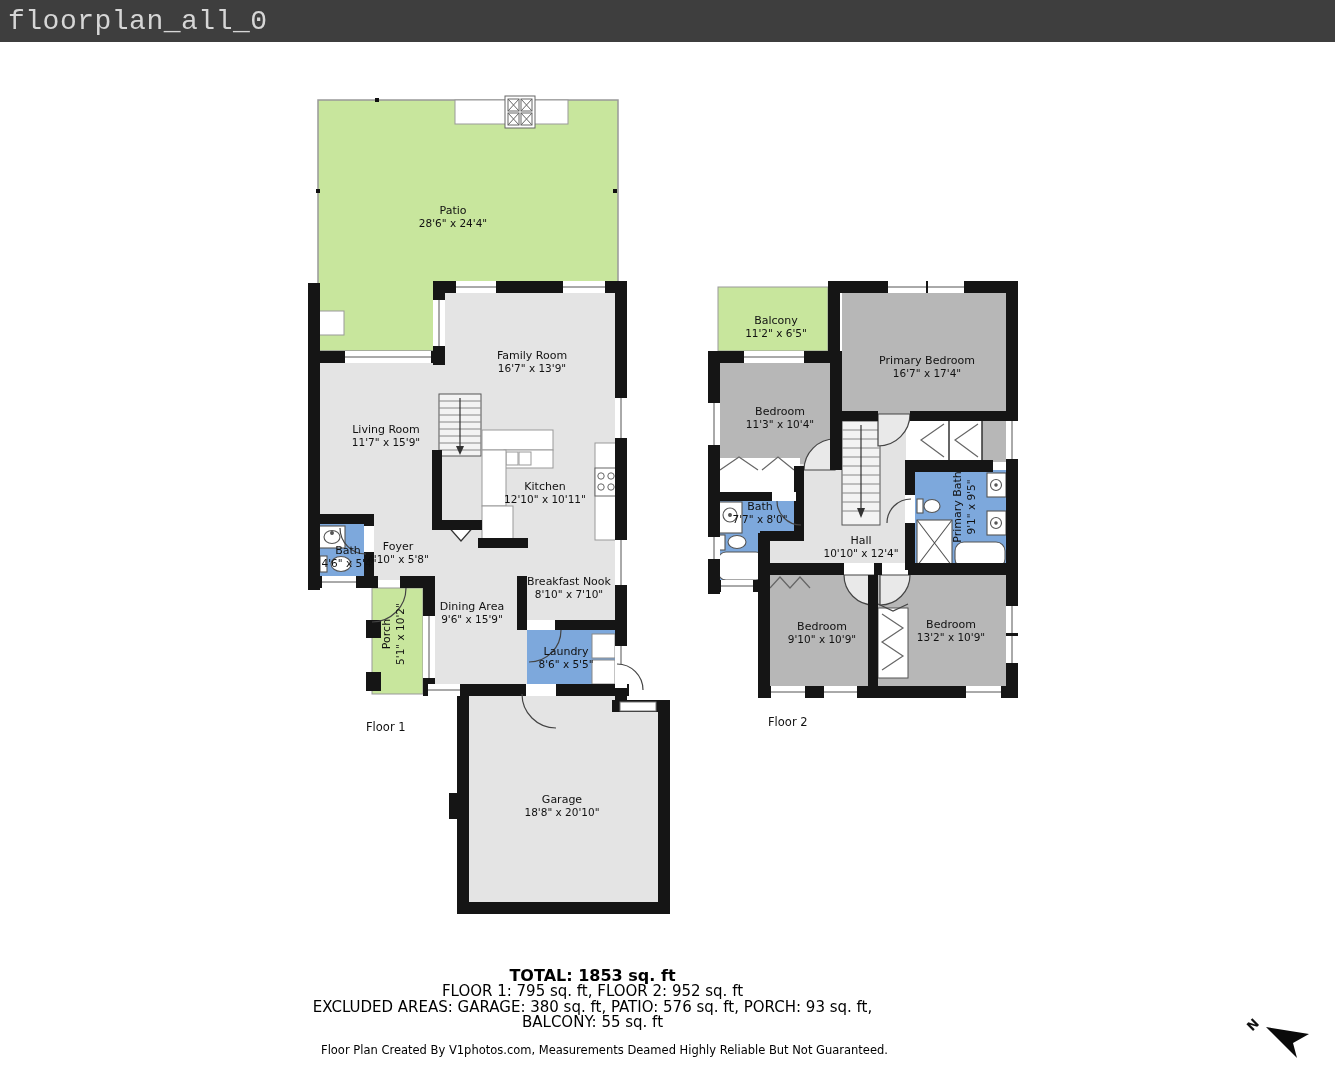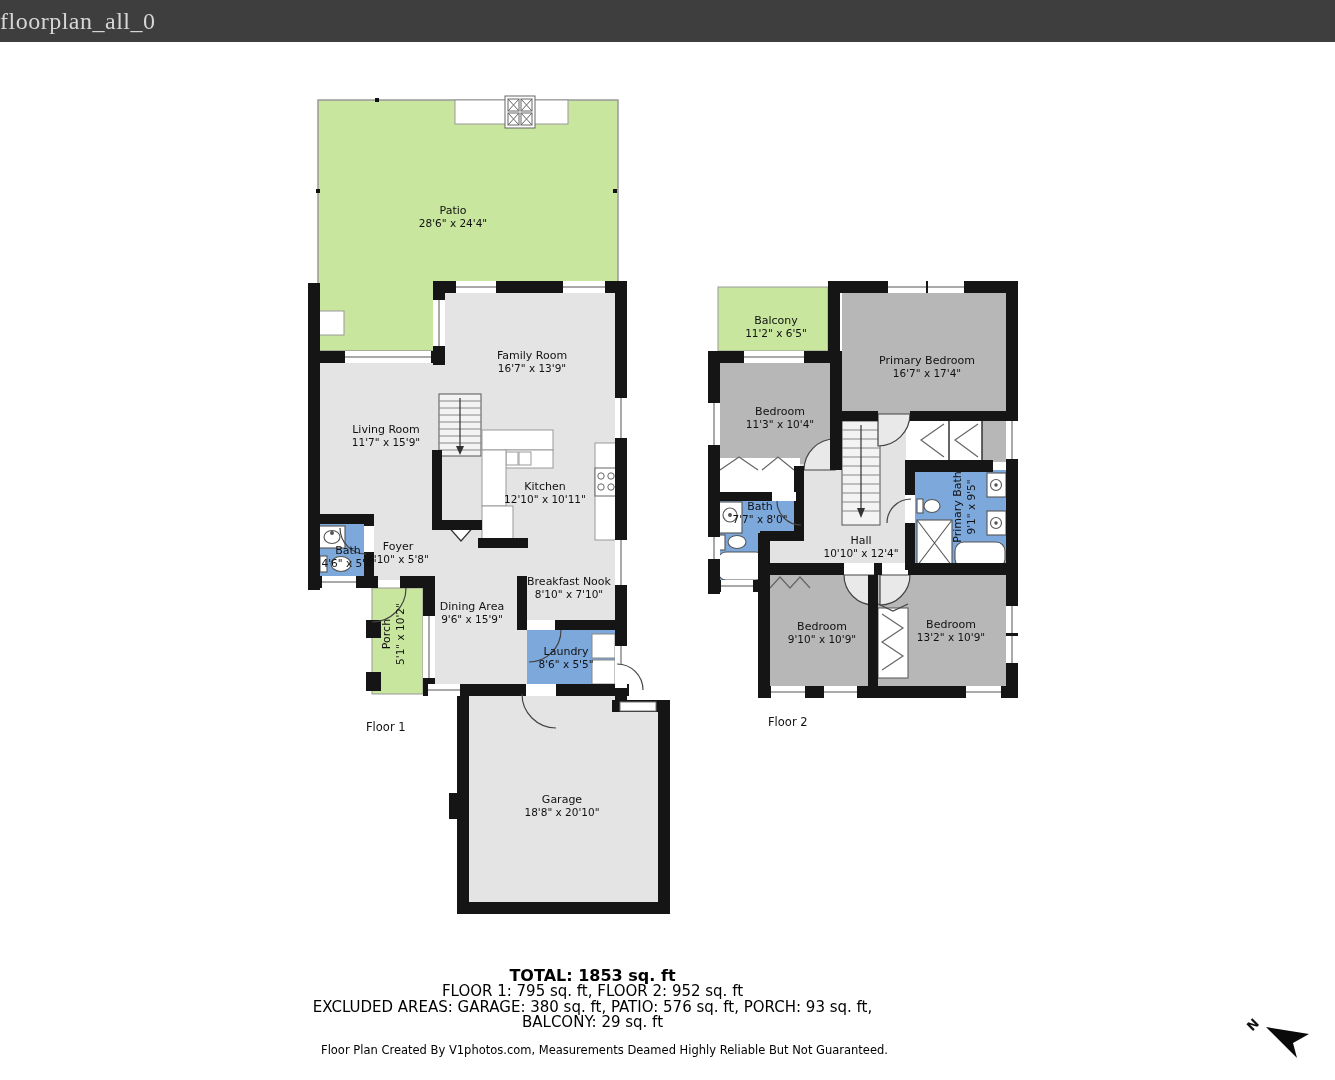--- a/index.html
+++ b/index.html
@@ -1,21 +1,21 @@
 <!DOCTYPE html>
 <html style="--header_bg: #3e3e3e; --header_text: #d6d6d6; --wall: #151515; --floor1_fill: #e4e4e4; --floor2_room: #b7b7b7; --hall_fill: #e3e3e3; --stairs_fill: #f3f3f3; --wet_fill: #7da8dc; --outdoor_fill: #c8e69d; --outline: #999999;"><head>
 <meta charset="utf-8">
 <style>
   html,body{margin:0;padding:0;background:#fff;width:1335px;height:1080px;overflow:hidden;
     font-family:"DejaVu Sans", sans-serif;}
   #stage{position:relative;width:1335px;height:1080px;background:#fff;}
   #titlebar{position:absolute;left:0;top:0;width:1335px;height:42px;
     background:var(--header_bg,#3e3e3e);display:flex;align-items:center;}
-  #titlebar .t{color:var(--header_text,#d6d6d6);font-size:24px;font-weight:400;
-    margin-left:0;font-family:Liberation Serif, serif;letter-spacing:.5px;}
+  #titlebar .t{color:var(--header_text,#d6d6d6);font-size:28px;font-weight:400;
+    margin-left:8px;font-family:Liberation Mono, monospace;letter-spacing:.5px;}
   svg{position:absolute;left:0;top:0;}
   svg text{font-family:"DejaVu Sans", sans-serif;fill:#111;}
   .rlbl{font-size:11px;}
   .rdim{font-size:10.5px;}
   .flbl{font-size:11.5px;}
   #summary{position:absolute;left:0;top:968px;width:1185px;text-align:center;color:#000;}
   #summary .l1{font-size:16px;font-weight:bold;line-height:16px;}
   #summary .l2{font-size:15px;line-height:15.5px;}
   #summary .disc{font-size:11.5px;margin-top:12px;padding-left:24px;}
 </style>
@@ -372,17 +372,17 @@
     <g>
       <polygon points="1266,1027 1309,1034 1293,1043 1297,1058" fill="#0a0a0a"></polygon>
       <text transform="rotate(-45 1256 1028)" x="1256" y="1028" text-anchor="middle" font-size="13" font-weight="bold">N</text>
     </g>
   </svg>
 
   <div id="summary">
     <div class="l1">TOTAL: 1853 sq. ft</div>
     <div class="l2">FLOOR 1: 795 sq. ft, FLOOR 2: 952 sq. ft</div>
     <div class="l2">EXCLUDED AREAS: GARAGE: 380 sq. ft, PATIO: 576 sq. ft, PORCH: 93 sq. ft,</div>
-    <div class="l2">BALCONY: 29 sq. ft</div>
+    <div class="l2">BALCONY: 55 sq. ft</div>
     <div class="disc">Floor Plan Created By V1photos.com, Measurements Deamed Highly Reliable But Not Guaranteed.</div>
   </div>
 
 </div>
 
 </body></html>

